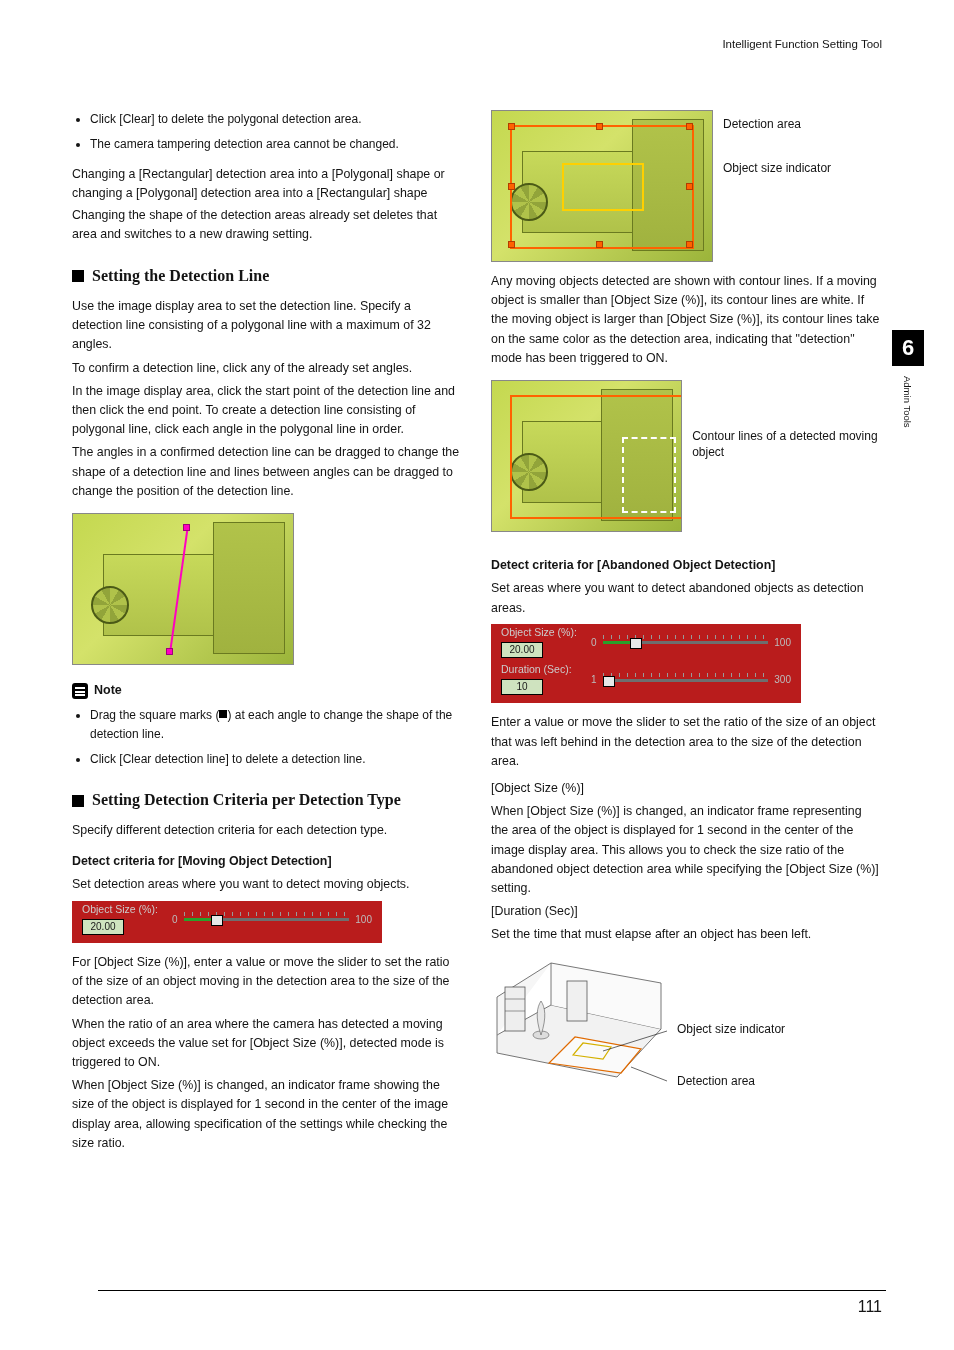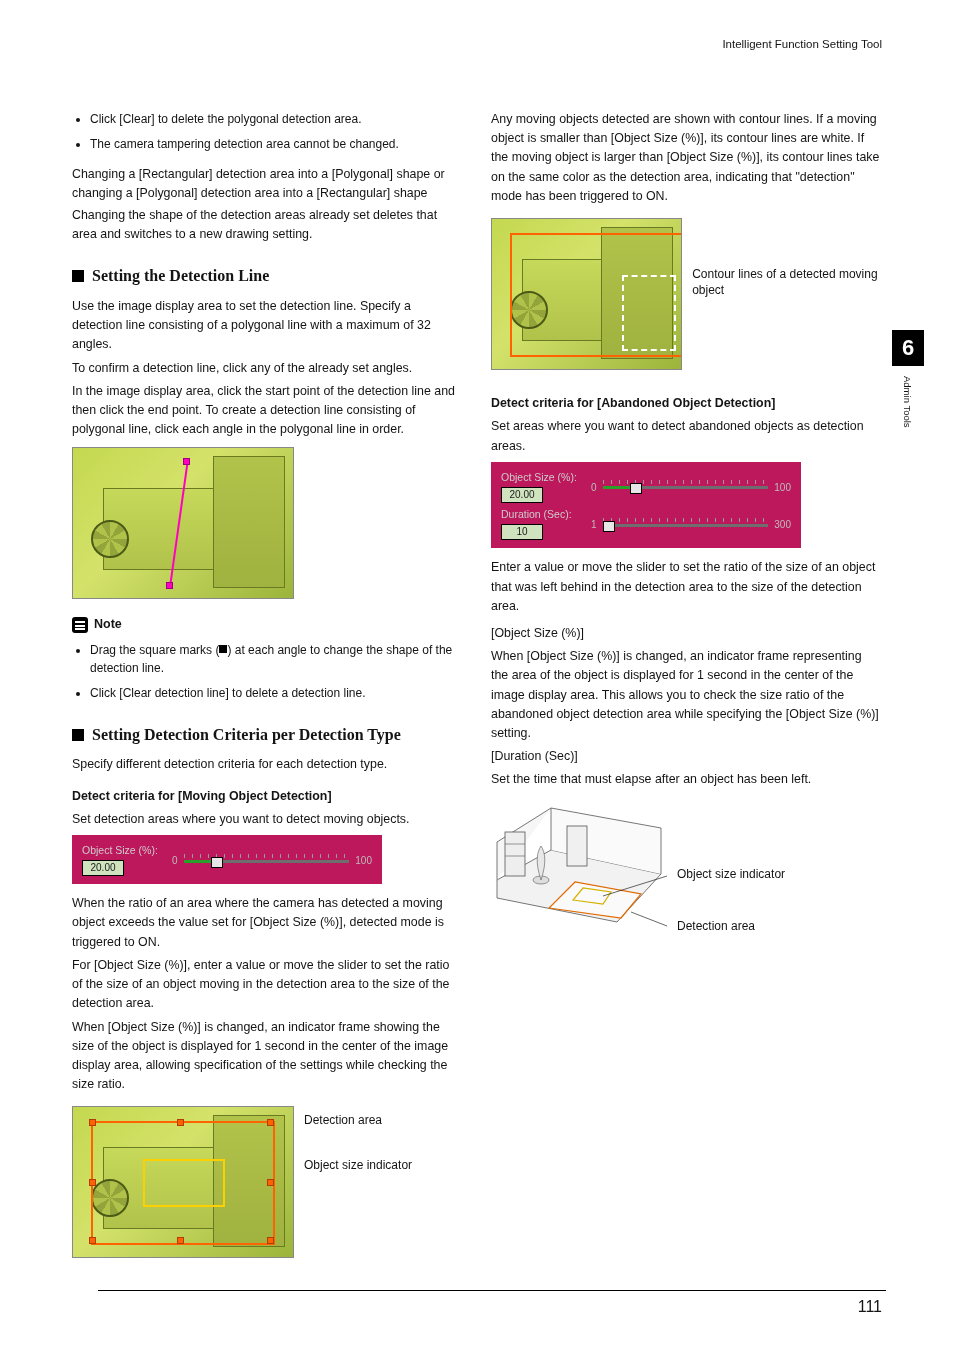--- a/index.html
+++ b/index.html
@@ -222,24 +222,24 @@
   .callouts {
     font-size: 12px;
     line-height: 1.35;
     padding-top: 6px;
   }
   .callouts div { margin-bottom: 28px; }
 
   
   .ctrl-panel {
     width: 290px;
-    background: #be185d;
+    background: #b91c1c;
     color: #ddd;
     font-size: 10.5px;
-    padding: 7px 10px 5px 10px;
+    padding: 0 10px 5px 10px;
     break-inside: avoid;
     margin: 6px 0 10px 0;
   }
   .ctrl-row {
     display: flex;
     align-items: center;
     gap: 10px;
   }
   .ctrl-label { color: #ccc; }
   .ctrl-val {
@@ -350,20 +350,21 @@
     <p class="para-gap">Changing the shape of the detection areas already set deletes that area and switches to a new drawing setting.</p>
 
     <div class="h-sub">
       <span class="sq"></span>
       <span>Setting the Detection Line</span>
     </div>
 
     <p>Use the image display area to set the detection line. Specify a detection line consisting of a polygonal line with a maximum of 32 angles.</p>
     <p>To confirm a detection line, click any of the already set angles.</p>
     <p>In the image display area, click the start point of the detection line and then click the end point. To create a detection line consisting of polygonal line, click each angle in the polygonal line in order.</p>
+    <p class="para-gap">The angles in a confirmed detection line can be dragged to change the shape of a detection line and lines between angles can be dragged to change the position of the detection line.</p>
 
     <div class="fig avoid">
       <div class="cam-scene">
         <div class="panel"></div>
         <div class="door"></div>
         <div class="fan"></div>
         <div class="det-line" style="left:105px; top:12px; height:126px; transform:rotate(8deg);"></div>
         <div class="handle" style="left:110px; top:10px; background:#ff00c0; border-color:#a0007c;"></div>
         <div class="handle" style="left:93px; top:134px; background:#ff00c0; border-color:#a0007c;"></div>
       </div>
@@ -401,22 +402,22 @@
             <div class="ticks"></div>
             <div class="track"></div>
             <div class="fill" style="width:20%"></div>
             <div class="knob" style="left:20%"></div>
           </div>
           <span>100</span>
         </div>
       </div>
     </div>
 
+    <p>For [Object Size (%)], enter a value or move the slider to set the ratio of the size of an object moving in the detection area to the size of the detection area.</p>
     <p>When the ratio of an area where the camera has detected a moving object exceeds the value set for [Object Size (%)], detected mode is triggered to ON.</p>
-    <p>For [Object Size (%)], enter a value or move the slider to set the ratio of the size of an object moving in the detection area to the size of the detection area.</p>
 
     <p class="para-gap">When [Object Size (%)] is changed, an indicator frame showing the size of the object is displayed for 1 second in the center of the image display area, allowing specification of the settings while checking the size ratio.</p>
 
     <div class="fig avoid callout-wrap">
       <div class="cam-scene">
         <div class="panel"></div>
         <div class="door"></div>
         <div class="fan"></div>
         <div class="det-rect" style="left:18px; top:14px; width:180px; height:120px;"></div>
         <div class="handle" style="left:16px; top:12px"></div>

